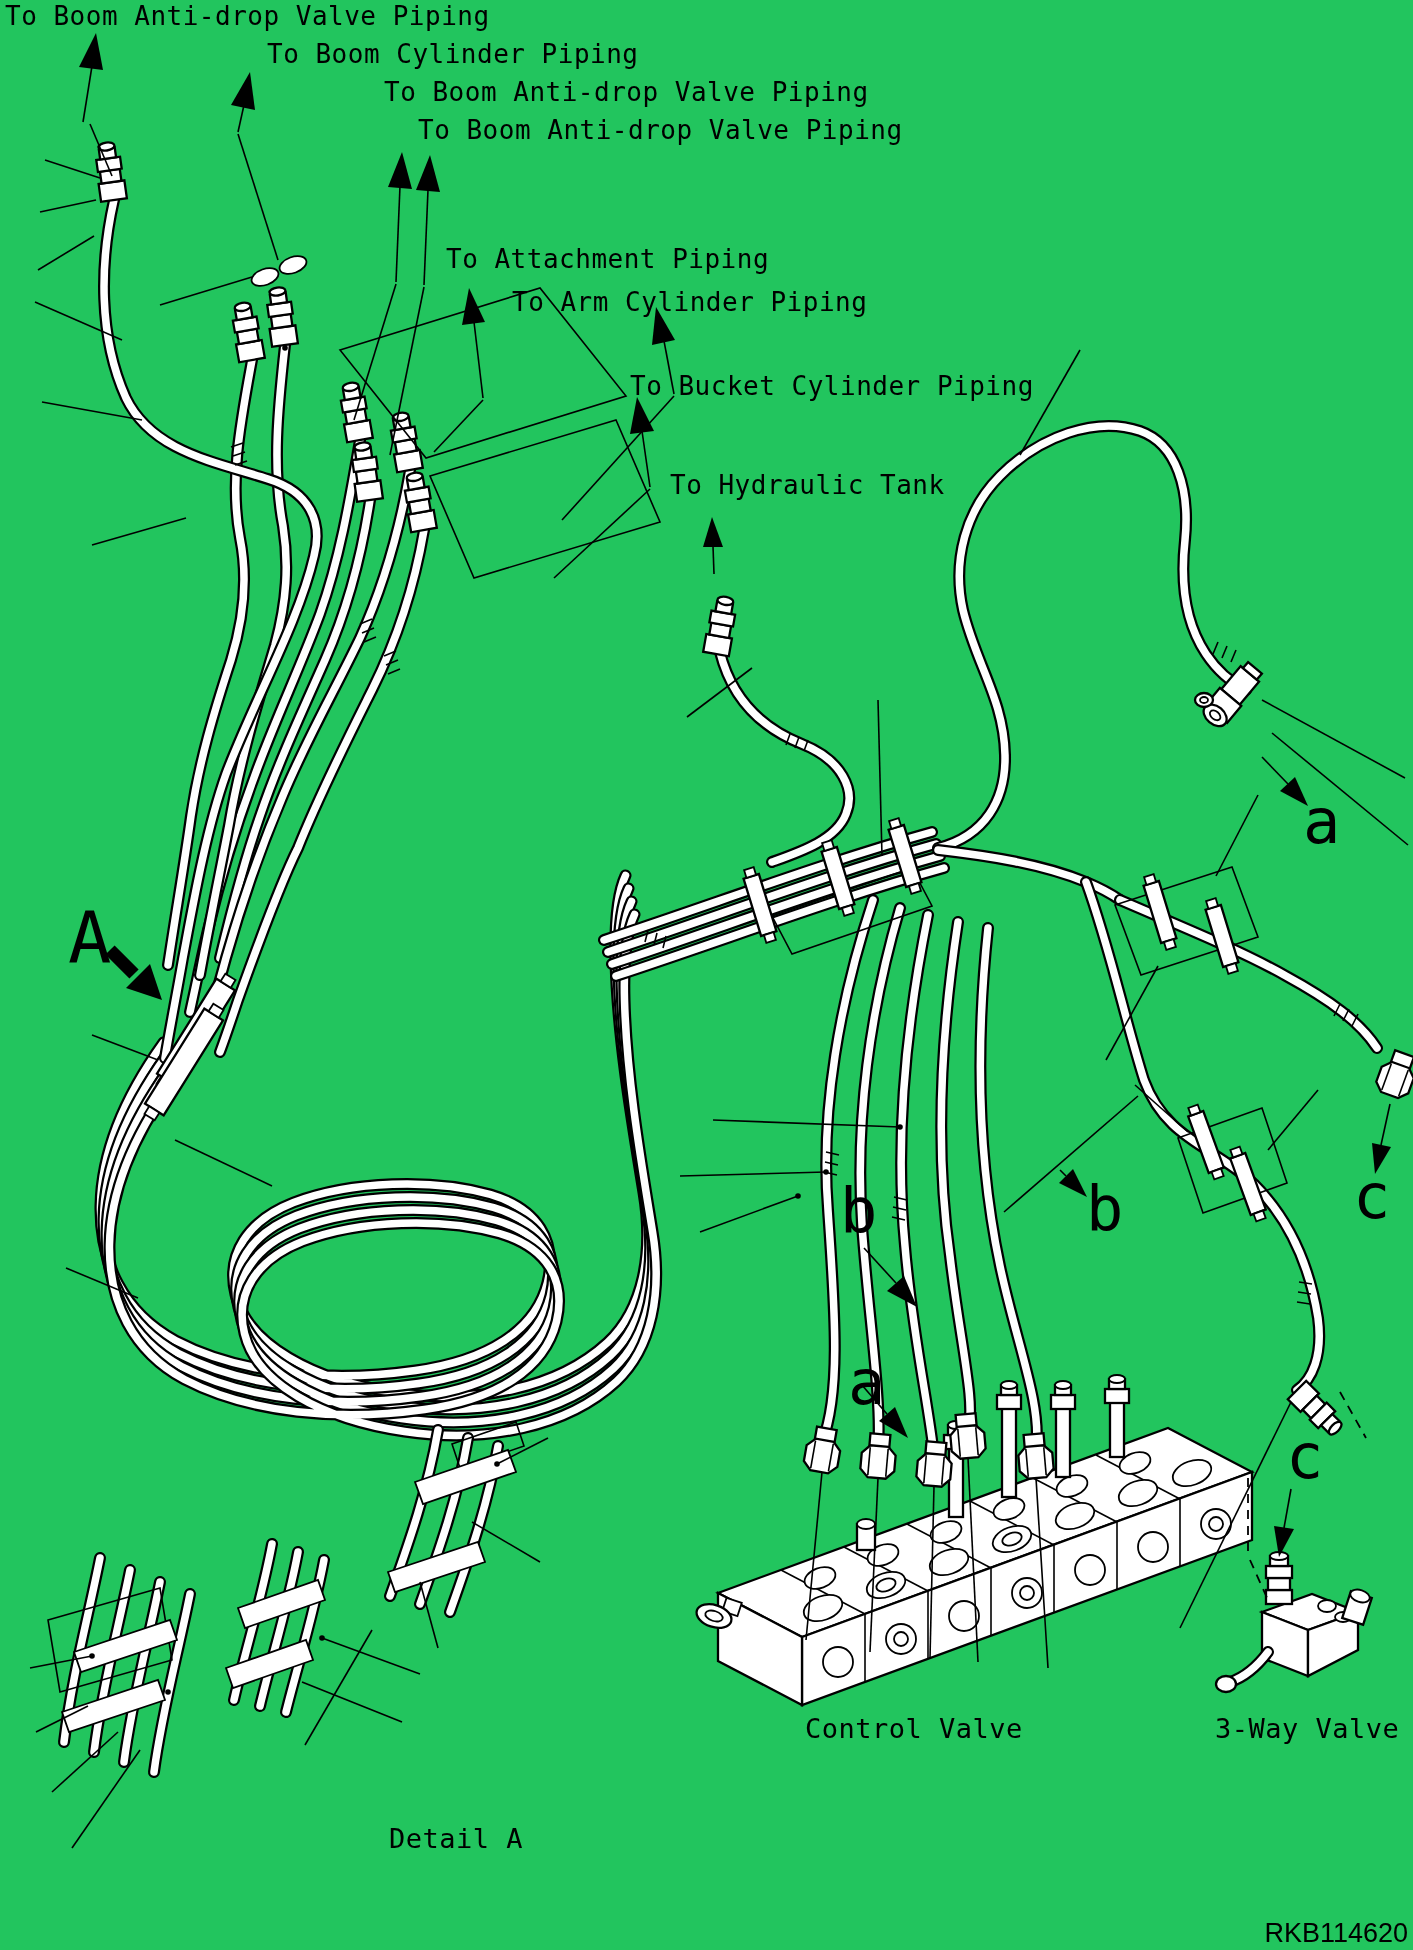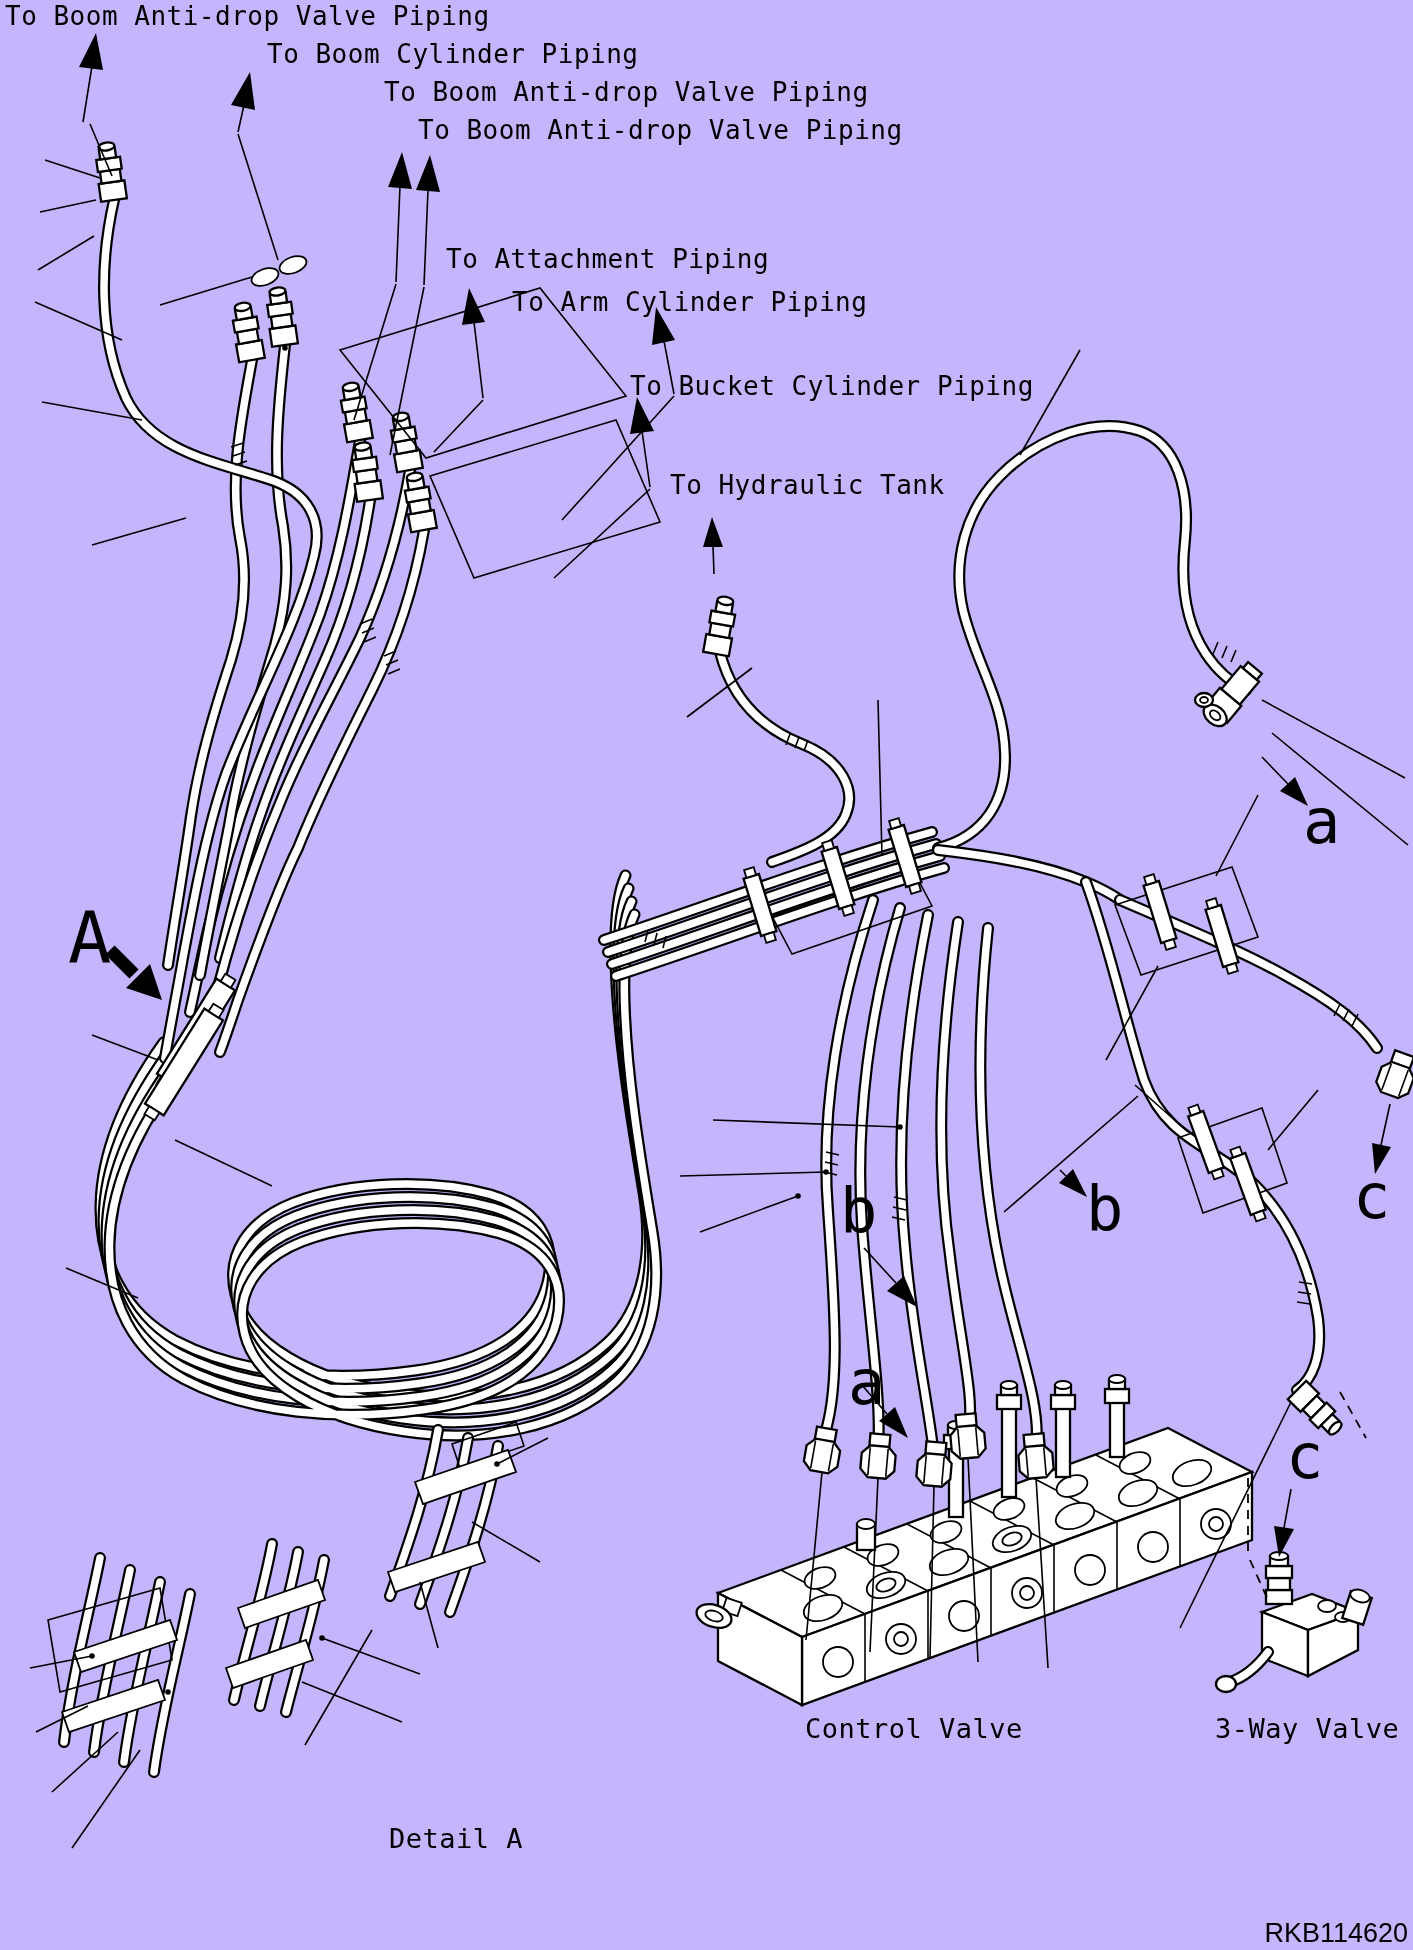--- a/index.html
+++ b/index.html
@@ -1,16 +1,16 @@
 <!DOCTYPE html>
 <html><head>
 <meta charset="utf-8">
 <style>
   html,body{margin:0;padding:0;background:#ffffff;}
-  .stage{width:1413px;height:1950px;position:relative;background:#c4b5fd;overflow:hidden;}
+  .stage{width:1413px;height:1950px;position:relative;background:#22c55e;overflow:hidden;}
   svg{display:block}
   .to{fill:none;stroke:#000;stroke-width:12;stroke-linecap:round}
   .ti{fill:none;stroke:#fff;stroke-width:7.5;stroke-linecap:round}
   .thin{fill:none;stroke:#000;stroke-width:1.6}
   .wfill{fill:#fff;stroke:#000;stroke-width:2.3}
   .wfill2{fill:#fff;stroke:#000;stroke-width:1.8}
   .blk{fill:#000;stroke:none}
   .dash{fill:none;stroke:#000;stroke-width:1.8;stroke-dasharray:9 7}
   text{fill:#000}
   .lbl{font:26px "DejaVu Sans Mono",monospace;letter-spacing:.5px;white-space:pre}

